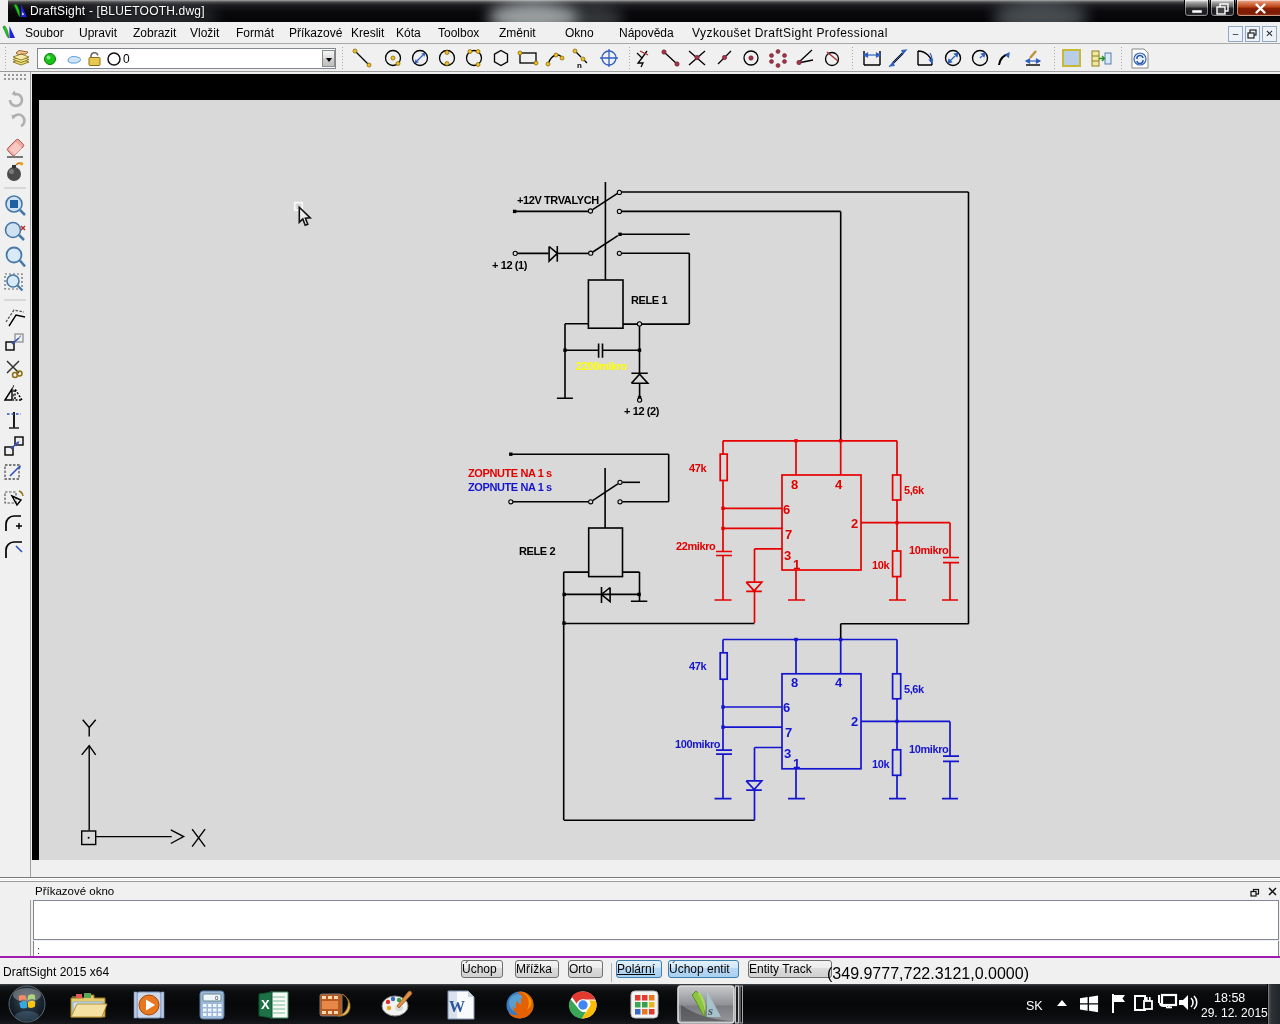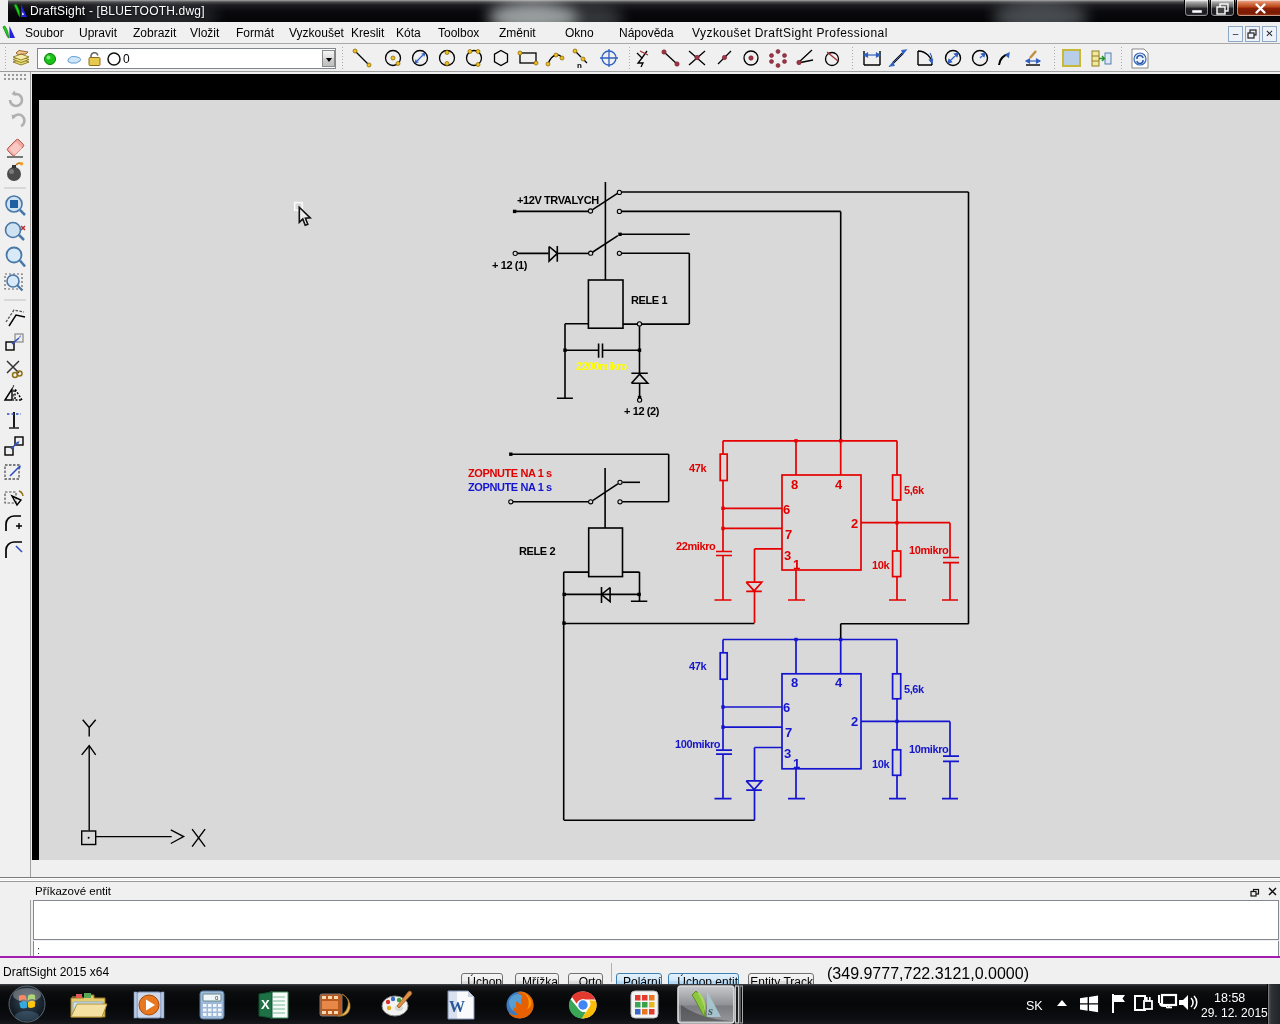--- a/index.html
+++ b/index.html
@@ -41,22 +41,22 @@
 #mdi { left:32px; top:74px; width:1248px; height:786px; background:#000; }
 
 
 #tabbar { left:0; top:860px; width:1280px; height:19px; background:#f0f0f0; }
 #panelline { left:0; top:877px; width:1280px; height:5px; background:#f0f0f0; border-top:1px solid #7a7a7a; border-bottom:1px solid #9a9a9a; box-shadow:inset 0 1px 0 #fdfdfd, inset 0 -1px 0 #fdfdfd; }
 #cmdheader { left:0; top:882px; width:1280px; height:18px; background:#f0f0f0; }
 #cmdheader span.title { position:absolute; left:35px; top:3px; font-size:11.5px; color:#000; }
 #cmdarea { left:33px; top:900px; width:1246px; height:40px; background:#fff; border:1px solid #828790; }
 #promptline { left:33px; top:941px; width:1246px; height:15px; background:#fff; font-size:11px; color:#333; border-left:1px solid #828790; border-right:1px solid #828790; }
 #statusbar { left:0; top:956px; width:1280px; height:28px; background:#f0f0f0; border-top:2px solid #a21caf; }
-.sbtn { position:absolute; top:15px; height:18px; border:1px solid #707070; border-radius:3px; font-size:12px; color:#000;
-  text-align:right; background:linear-gradient(#f4f4f4,#ececec 45%,#dddddd 46%,#d0d0d0); padding-top:1px; }
+.sbtn { position:absolute; top:2px; height:18px; border:1px solid #707070; border-radius:3px; font-size:12px; color:#000;
+  text-align:left; background:linear-gradient(#f4f4f4,#ececec 45%,#dddddd 46%,#d0d0d0); padding-top:1px; }
 .sbtn.on { background:linear-gradient(#e3f1fc,#cfe6f8 45%,#b8d9f4 46%,#a8d0f0); border-color:#3c7fb1; }
 
 
 #taskbar { left:0; top:984px; width:1280px; height:40px;
   background:linear-gradient(#44484c 0px, #191b1e 2px, #0b0d0f 8px, #060708 20px, #0b0d10 34px, #17191c 40px); }
 #showdesk { position:absolute; right:0; top:0; width:13px; height:40px; background:linear-gradient(90deg,#555a5e, #2e3236 30%, #212529);
   border-left:1px solid #000; box-shadow:inset 1px 0 0 #777; }
 </style>
 </head>
 <body>
@@ -88,21 +88,21 @@
 <div id="menubar" class="abs">
   <svg class="abs" style="left:2px; top:3px;" width="14" height="15" viewBox="0 0 15 16">
     <path d="M1 2 C4 8 5 12 7 14 C7 9 6 5 3 1 Z" fill="#1fd31f" stroke="#0a6b0a" stroke-width="0.7"></path>
     <path d="M8 1 L14 14 L8 14 Z" fill="#2222dd"></path>
   </svg>
   <span class="mi" style="left:25px;">Soubor</span>
   <span class="mi" style="left:79px;">Upravit</span>
   <span class="mi" style="left:133px;">Zobrazit</span>
   <span class="mi" style="left:190px;">Vložit</span>
   <span class="mi" style="left:236px;">Formát</span>
-  <span class="mi" style="left:289px;">Vyzkoušet</span>
+  <span class="mi" style="left:289px;">Příkazové</span>
   <span class="mi" style="left:351px;">Kreslit</span>
   <span class="mi" style="left:396px;">Kóta</span>
   <span class="mi" style="left:438px;">Toolbox</span>
   <span class="mi" style="left:499px;">Změnit</span>
   <span class="mi" style="left:565px;">Okno</span>
   <span class="mi" style="left:619px;">Nápověda</span>
   <span class="mi" style="left:692px; letter-spacing:0.45px;">Vyzkoušet DraftSight Professional</span>
   <div class="mdibtn" style="left:1228px;">–</div>
   <div class="mdibtn" style="left:1245px;"><svg width="13" height="14">
           <rect x="4" y="3" width="6" height="5" fill="none" stroke="#222" stroke-width="1.2"></rect>
@@ -547,41 +547,41 @@
   <circle cx="88.6" cy="837.8" r="1" fill="#000"></circle>
 
   <rect x="294.7" y="202.6" width="7.6" height="7.6" fill="none" stroke="#fbfbfb" stroke-width="1.6"></rect>
   <path d="M299.3 207.3 L299.3 222.3 L302.8 219 L305.2 225.3 L307.8 224.2 L305.4 218.2 L310.2 217.9 Z" fill="#eee" stroke="#111" stroke-width="1.6"></path>
 </svg>
 </div>
 
 
 <div id="panelline" class="abs"></div>
 <div id="cmdheader" class="abs">
-  <span class="title">Příkazové entit</span>
+  <span class="title">Příkazové okno</span>
   <svg class="abs" style="left:1250px; top:4px;" width="28" height="11">
     <rect x="3.5" y="3.5" width="5" height="4.5" fill="none" stroke="#111" stroke-width="1.2"></rect>
     <rect x="1" y="5.5" width="5" height="4.5" fill="#f0f0f0" stroke="#111" stroke-width="1.2"></rect>
     <path d="M19 2 l7 7 m0 -7 l-7 7" stroke="#111" stroke-width="1.5"></path>
   </svg>
 </div>
 <div id="cmdarea" class="abs"></div>
 <div id="promptline" class="abs">
       <span style="position:absolute; left:3px; top:3px;">:</span>
     </div>
 
 <div id="statusbar" class="abs">
   <span class="abs" style="left:3px; top:7px; font-size:12px;">DraftSight 2015 x64</span>
   <div class="sbtn" style="left:461px; width:42px;">Úchop</div>
   <div class="sbtn" style="left:515px; width:44px;">Mřížka</div>
   <div class="sbtn" style="left:568px; width:35px;">Orto</div>
   <div class="abs" style="left:611px; top:5px; width:1px; height:19px; background:#b0b0b0;"></div>
   <div class="sbtn on" style="left:616px; width:46px;text-decoration:underline;">Polární</div>
   <div class="sbtn on" style="left:668px; width:71px;">Úchop entit</div>
-  <div class="sbtn" style="left:748px; width:66px;text-decoration:underline;">Entity Track</div>
+  <div class="sbtn" style="left:748px; width:84px;">Entity Track</div>
   <span class="abs" style="left:827px; top:7px; font-size:16px;">(349.9777,722.3121,0.0000)</span>
 </div>
 
 <div id="taskbar" class="abs">
   <div id="showdesk"></div>
 
   <svg width="1280" height="40" style="position:absolute; left:0; top:0;">
     <defs>
       <radialGradient id="orbg" cx="0.5" cy="0.4" r="0.65">
         <stop offset="0" stop-color="#3a4a58"></stop>

